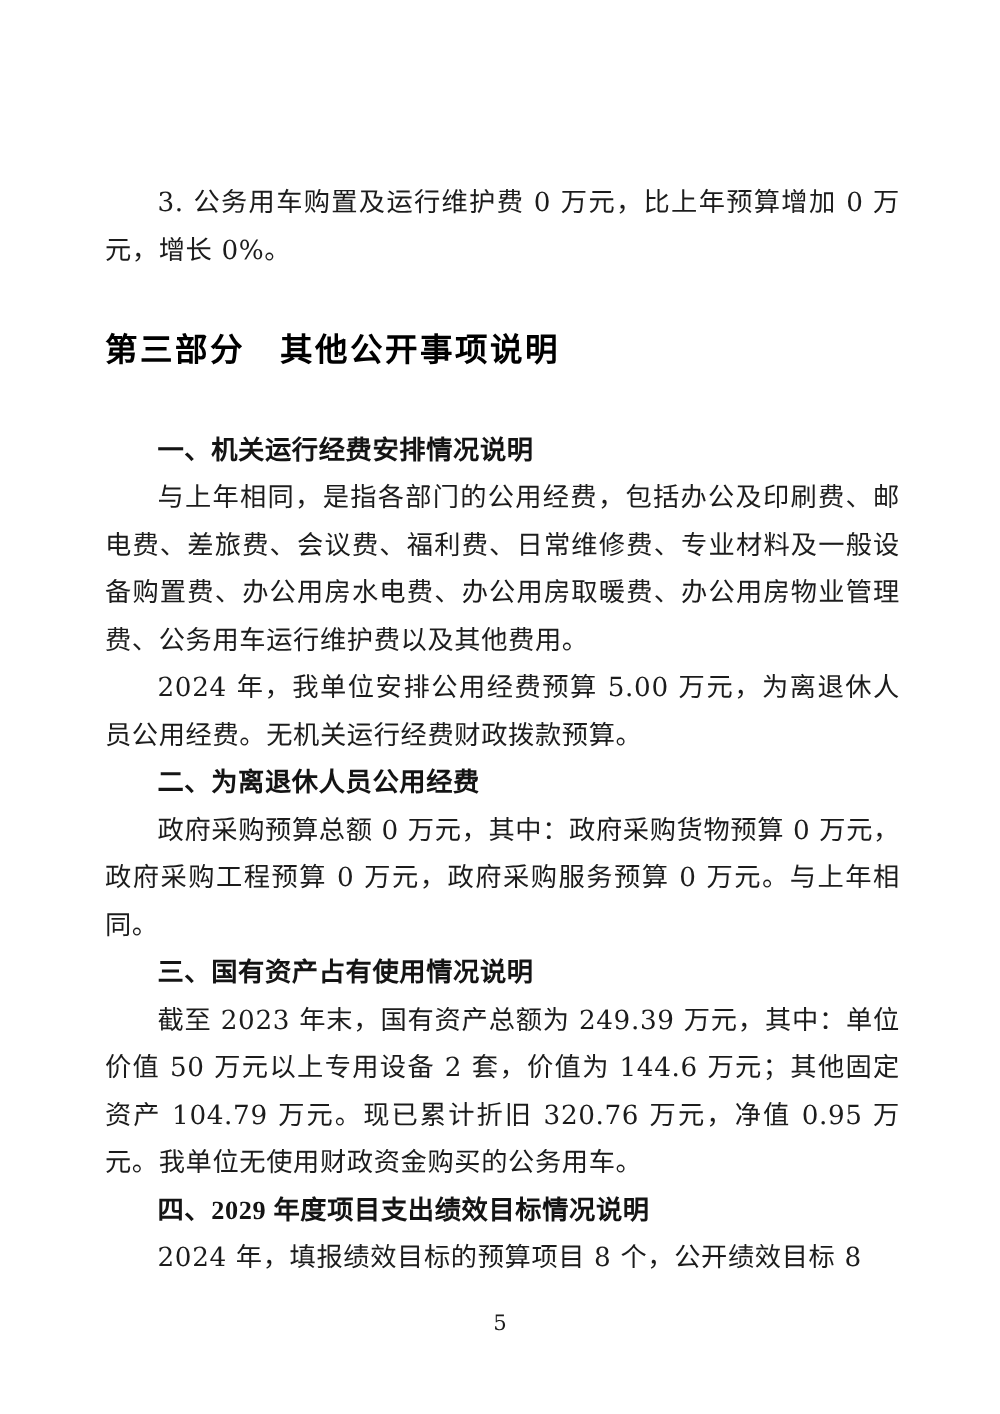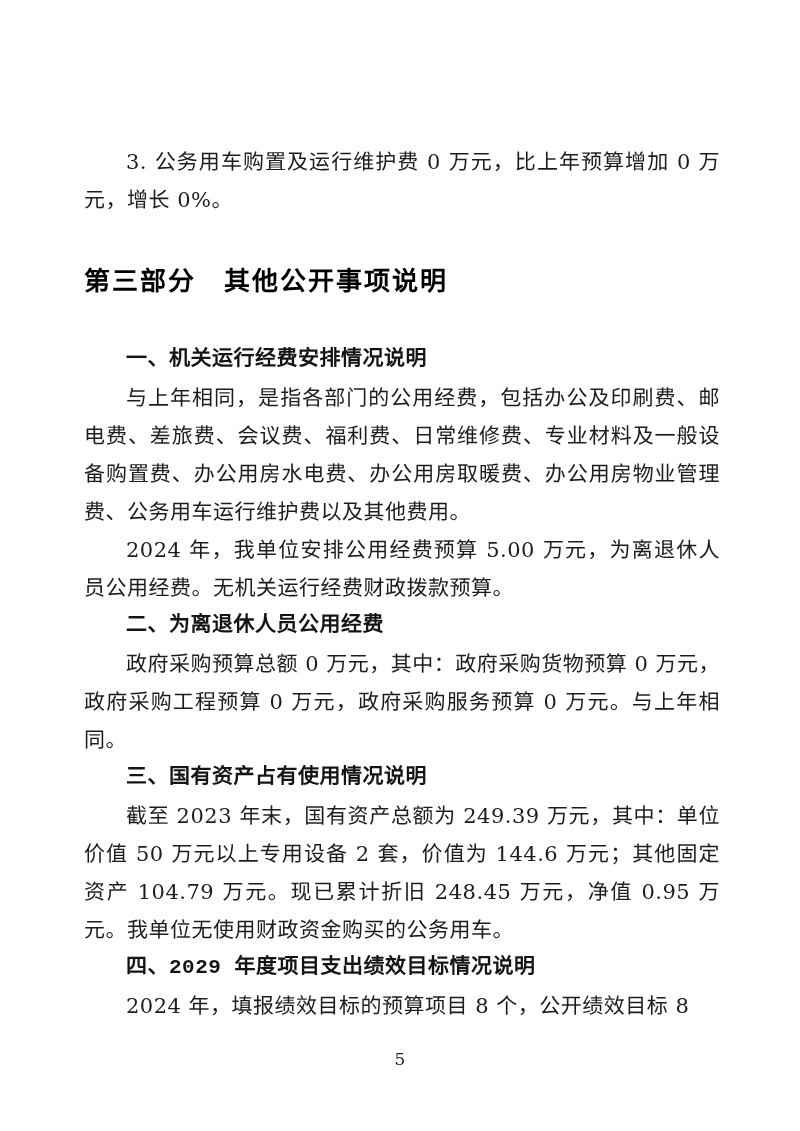--- a/index.html
+++ b/index.html
@@ -46,21 +46,21 @@
     font-family: "DejaVu Serif", "Liberation Serif", serif;
   }
   .section-heading {
     margin: 0;
     font-size: 21px;
     line-height: 38px;
     font-weight: bold;
     text-indent: 2em;
     letter-spacing: 0.5px;
     color: #141414;
-    font-family: Liberation Mono, monospace;
+    font-family: Liberation Serif, serif;
   }
   .page-footer {
     position: absolute;
     left: 0;
     bottom: 62px;
     width: 100%;
     text-align: center;
     font-size: 17px;
     line-height: 20px;
     color: #1c1c1c;
@@ -82,21 +82,21 @@
     <p class="body-para">与上年相同，是指各部门的公用经费，包括办公及印刷费、邮电费、差旅费、会议费、福利费、日常维修费、专业材料及一般设备购置费、办公用房水电费、办公用房取暖费、办公用房物业管理费、公务用车运行维护费以及其他费用。</p>
 
     <p class="body-para">2024 年，我单位安排公用经费预算 5.00 万元，为离退休人员公用经费。无机关运行经费财政拨款预算。</p>
 
     <h2 class="section-heading">二、为离退休人员公用经费</h2>
 
     <p class="body-para">政府采购预算总额 0 万元，其中：政府采购货物预算 0 万元，政府采购工程预算 0 万元，政府采购服务预算 0 万元。与上年相同。</p>
 
     <h2 class="section-heading">三、国有资产占有使用情况说明</h2>
 
-    <p class="body-para">截至 2023 年末，国有资产总额为 249.39 万元，其中：单位价值 50 万元以上专用设备 2 套，价值为 144.6 万元；其他固定资产 104.79 万元。现已累计折旧 248.45 万元，净值 0.95 万元。我单位无使用财政资金购买的公务用车。</p>
+    <p class="body-para">截至 2023 年末，国有资产总额为 249.39 万元，其中：单位价值 50 万元以上专用设备 2 套，价值为 144.6 万元；其他固定资产 104.79 万元。现已累计折旧 320.76 万元，净值 0.95 万元。我单位无使用财政资金购买的公务用车。</p>
 
     <h2 class="section-heading">四、2029 年度项目支出绩效目标情况说明</h2>
 
 
     <p class="body-para no-justify">2024 年，填报绩效目标的预算项目 8 个，公开绩效目标 8</p>
 
   </div>
 
   <div class="page-footer">5</div>
 </div>

